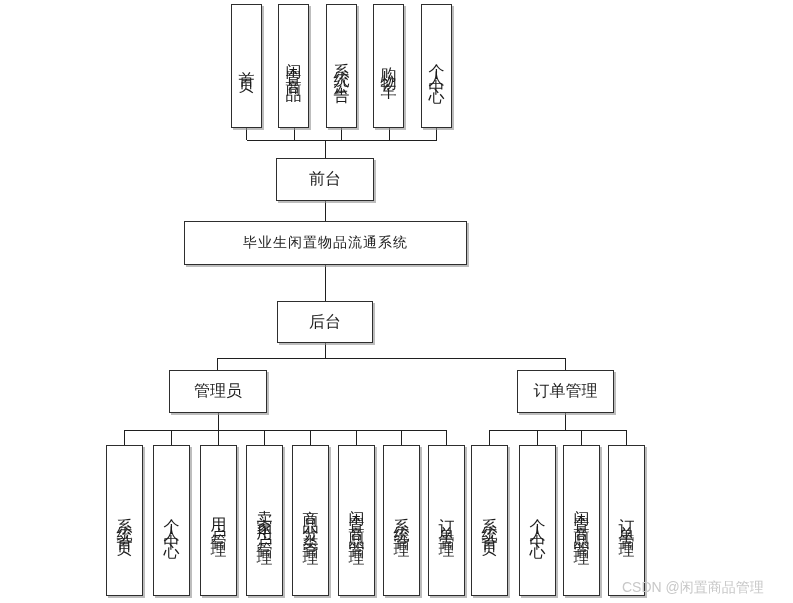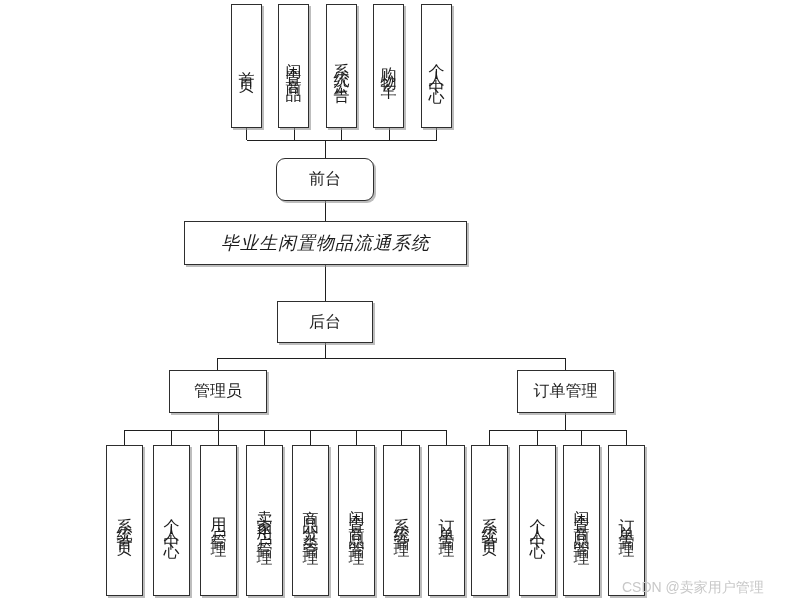--- a/index.html
+++ b/index.html
@@ -24,21 +24,21 @@
     text-align:center;
   }
   .vbox{
     writing-mode:vertical-rl;
     text-orientation:upright;
     letter-spacing:8px;
     font-size:16px;
     line-height:1;
   }
   .hbox{font-size:16px;}
-  .title-box{font-size:18px;letter-spacing:1px;font-style:italic;}
+  .title-box{font-size:14px;letter-spacing:1px;}
   .watermark{
     position:absolute;
     left:622px;top:579px;
     width:170px;
     font-family:"Liberation Sans","DejaVu Sans",sans-serif;
     font-size:14px;
     color:#c8c8c8;
     white-space:nowrap;
   }
 </style>
@@ -85,21 +85,21 @@
       <line x1="626.5" y1="430" x2="626.5" y2="445"></line>
     </g>
   </svg>
 
   <div class="box vbox" style="left:231px;top:4px;width:31px;height:124px;">首页</div>
   <div class="box vbox" style="left:278px;top:4px;width:31px;height:124px;">闲置商品</div>
   <div class="box vbox" style="left:326px;top:4px;width:31px;height:124px;">系统公告</div>
   <div class="box vbox" style="left:373px;top:4px;width:31px;height:124px;">购物车</div>
   <div class="box vbox" style="left:421px;top:4px;width:31px;height:124px;">个人中心</div>
 
-  <div class="box hbox" style="left:276px;top:158px;width:98px;height:43px;border-radius:9px;">前台</div>
+  <div class="box hbox" style="left:276px;top:158px;width:98px;height:43px;">前台</div>
 
   <div class="box title-box" style="left:184px;top:221px;width:283px;height:44px;">毕业生闲置物品流通系统</div>
 
   <div class="box hbox" style="left:169px;top:370px;width:98px;height:43px;">管理员</div>
 
   <div class="box hbox" style="left:277px;top:301px;width:96px;height:42px;">后台</div>
   <div class="box hbox" style="left:517px;top:370px;width:97px;height:43px;">订单管理</div>
 
   <div class="box vbox" style="left:106px;top:445px;width:37px;height:151px;">系统首页</div>
   <div class="box vbox" style="left:153px;top:445px;width:37px;height:151px;">个人中心</div>
@@ -108,15 +108,15 @@
   <div class="box vbox" style="left:292px;top:445px;width:37px;height:151px;">商品分类管理</div>
   <div class="box vbox" style="left:338px;top:445px;width:37px;height:151px;">闲置商品管理</div>
   <div class="box vbox" style="left:383px;top:445px;width:37px;height:151px;">系统管理</div>
   <div class="box vbox" style="left:428px;top:445px;width:37px;height:151px;">订单管理</div>
 
   <div class="box vbox" style="left:471px;top:445px;width:37px;height:151px;">系统首页</div>
   <div class="box vbox" style="left:519px;top:445px;width:37px;height:151px;">个人中心</div>
   <div class="box vbox" style="left:563px;top:445px;width:37px;height:151px;">闲置商品管理</div>
   <div class="box vbox" style="left:608px;top:445px;width:37px;height:151px;">订单管理</div>
 
-  <div class="watermark">CSDN @卖家用户管理</div>
+  <div class="watermark">CSDN @闲置商品管理</div>
 
 </div>
 
 </body></html>

